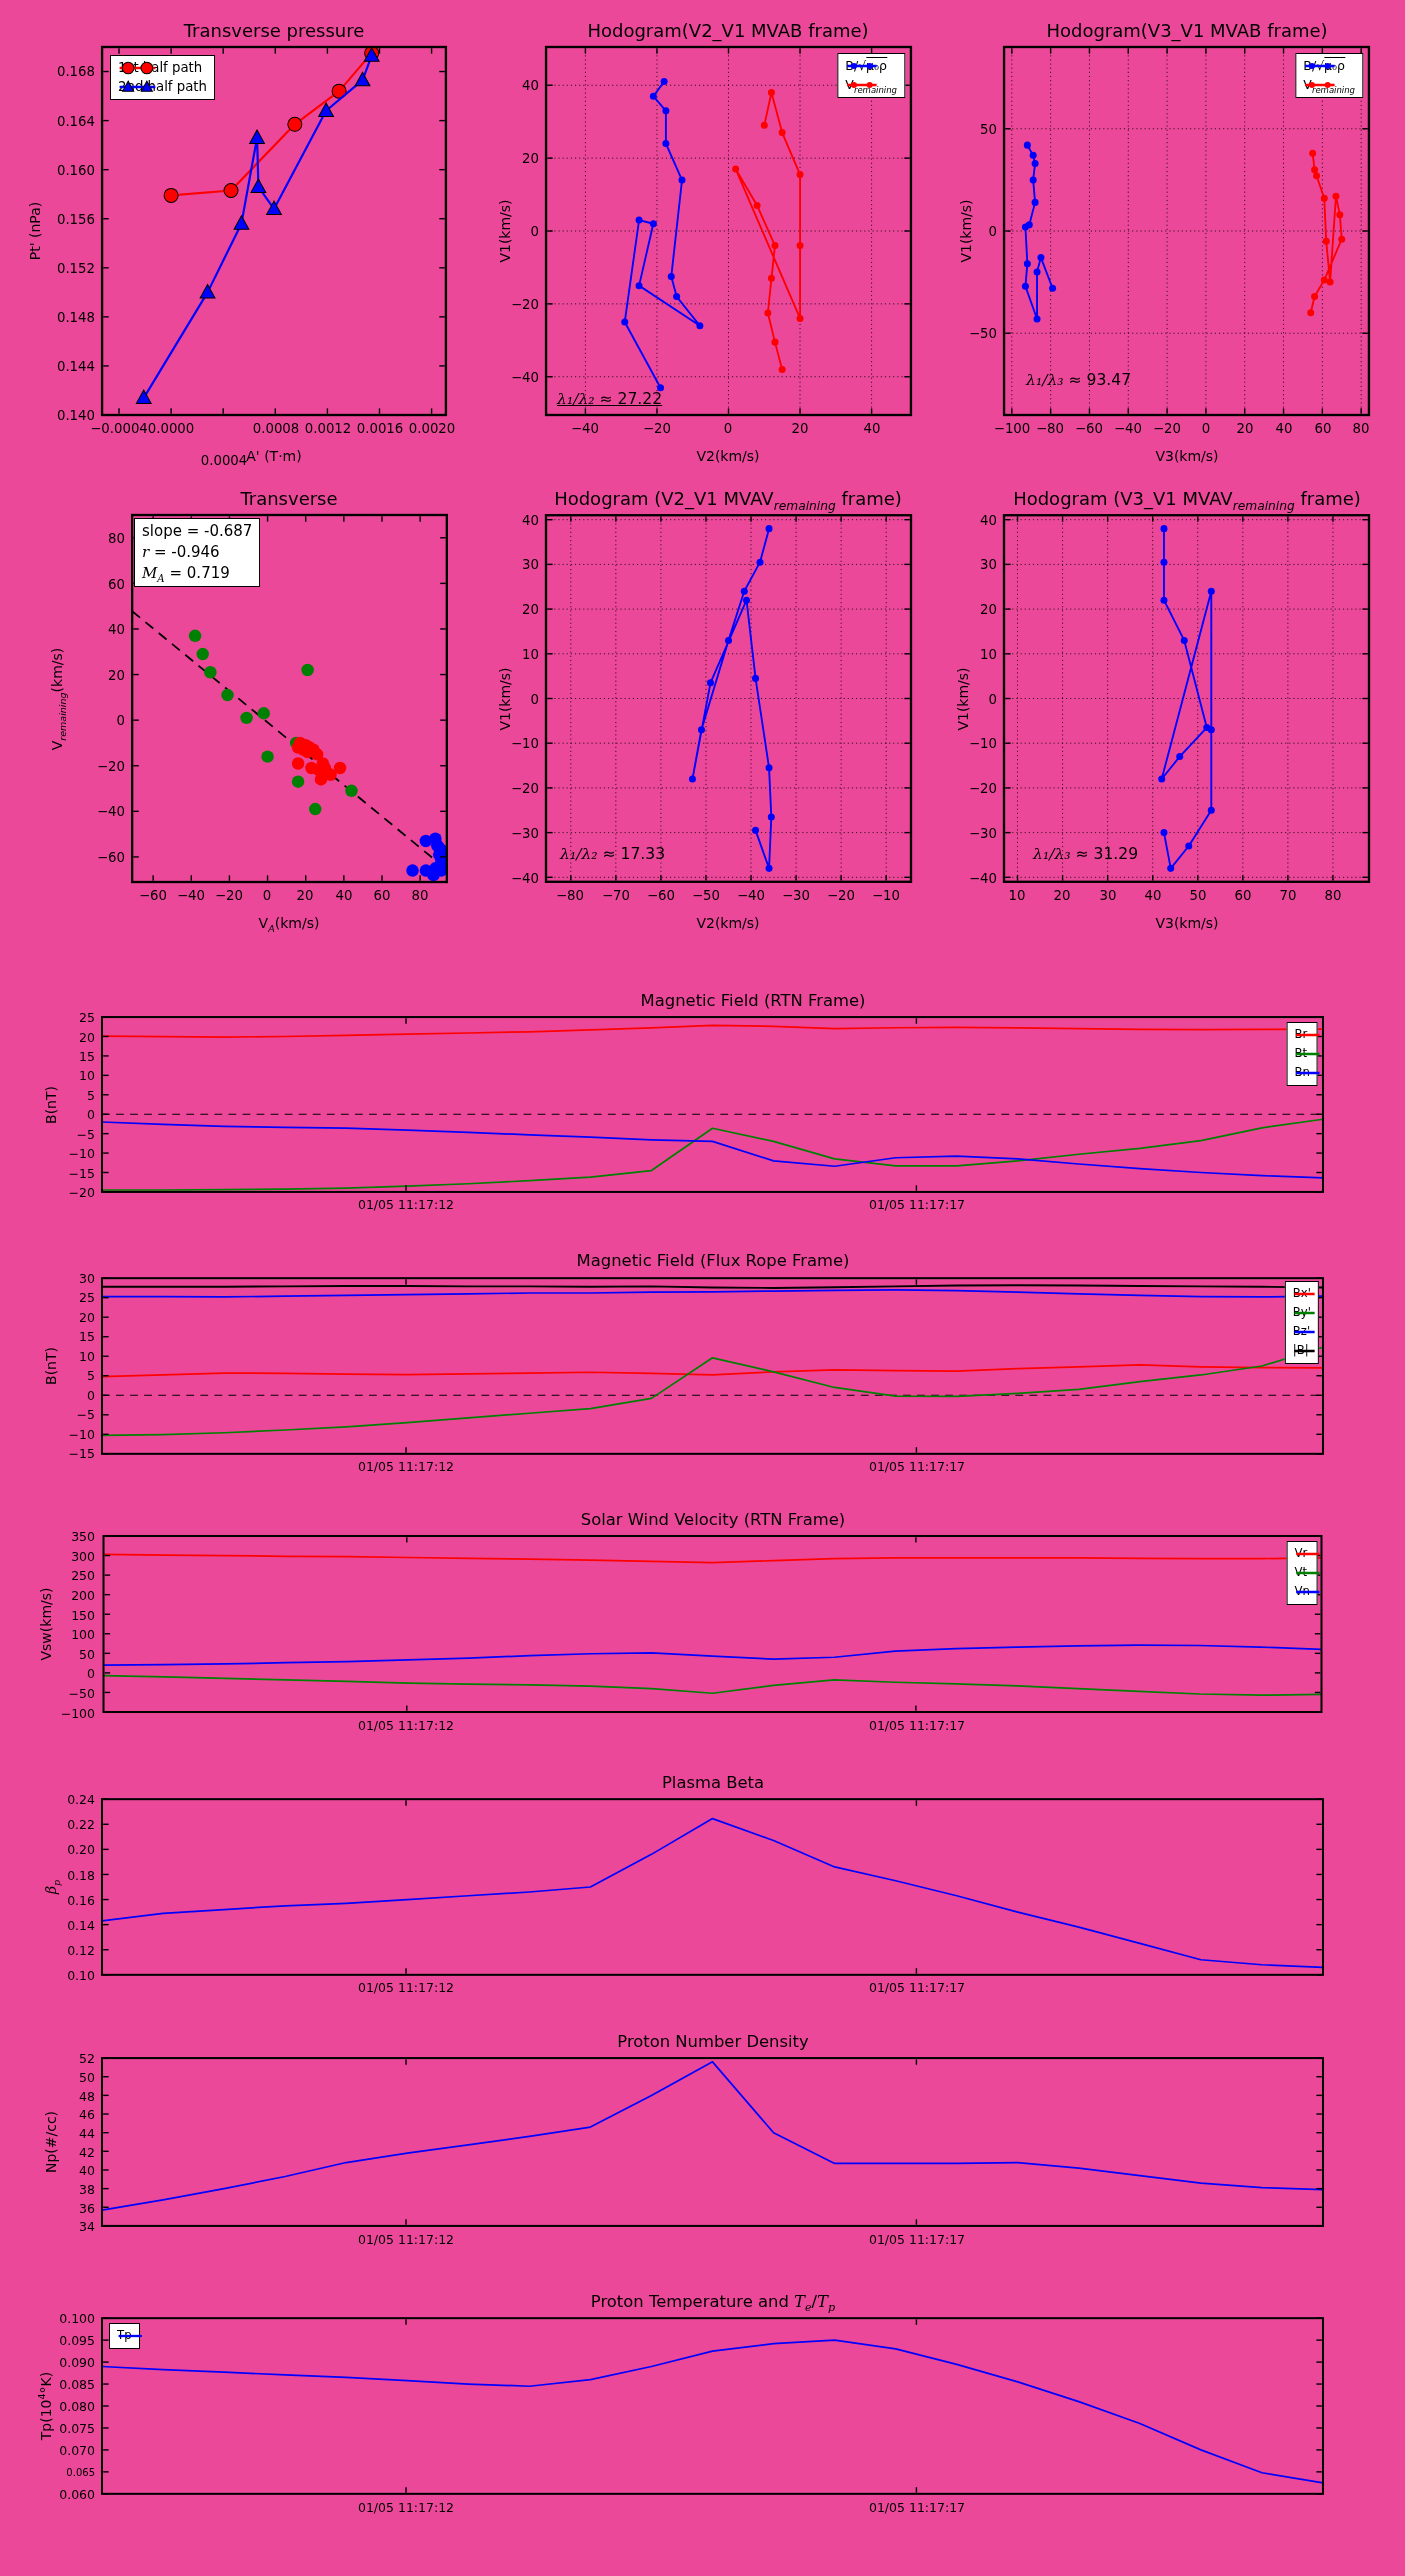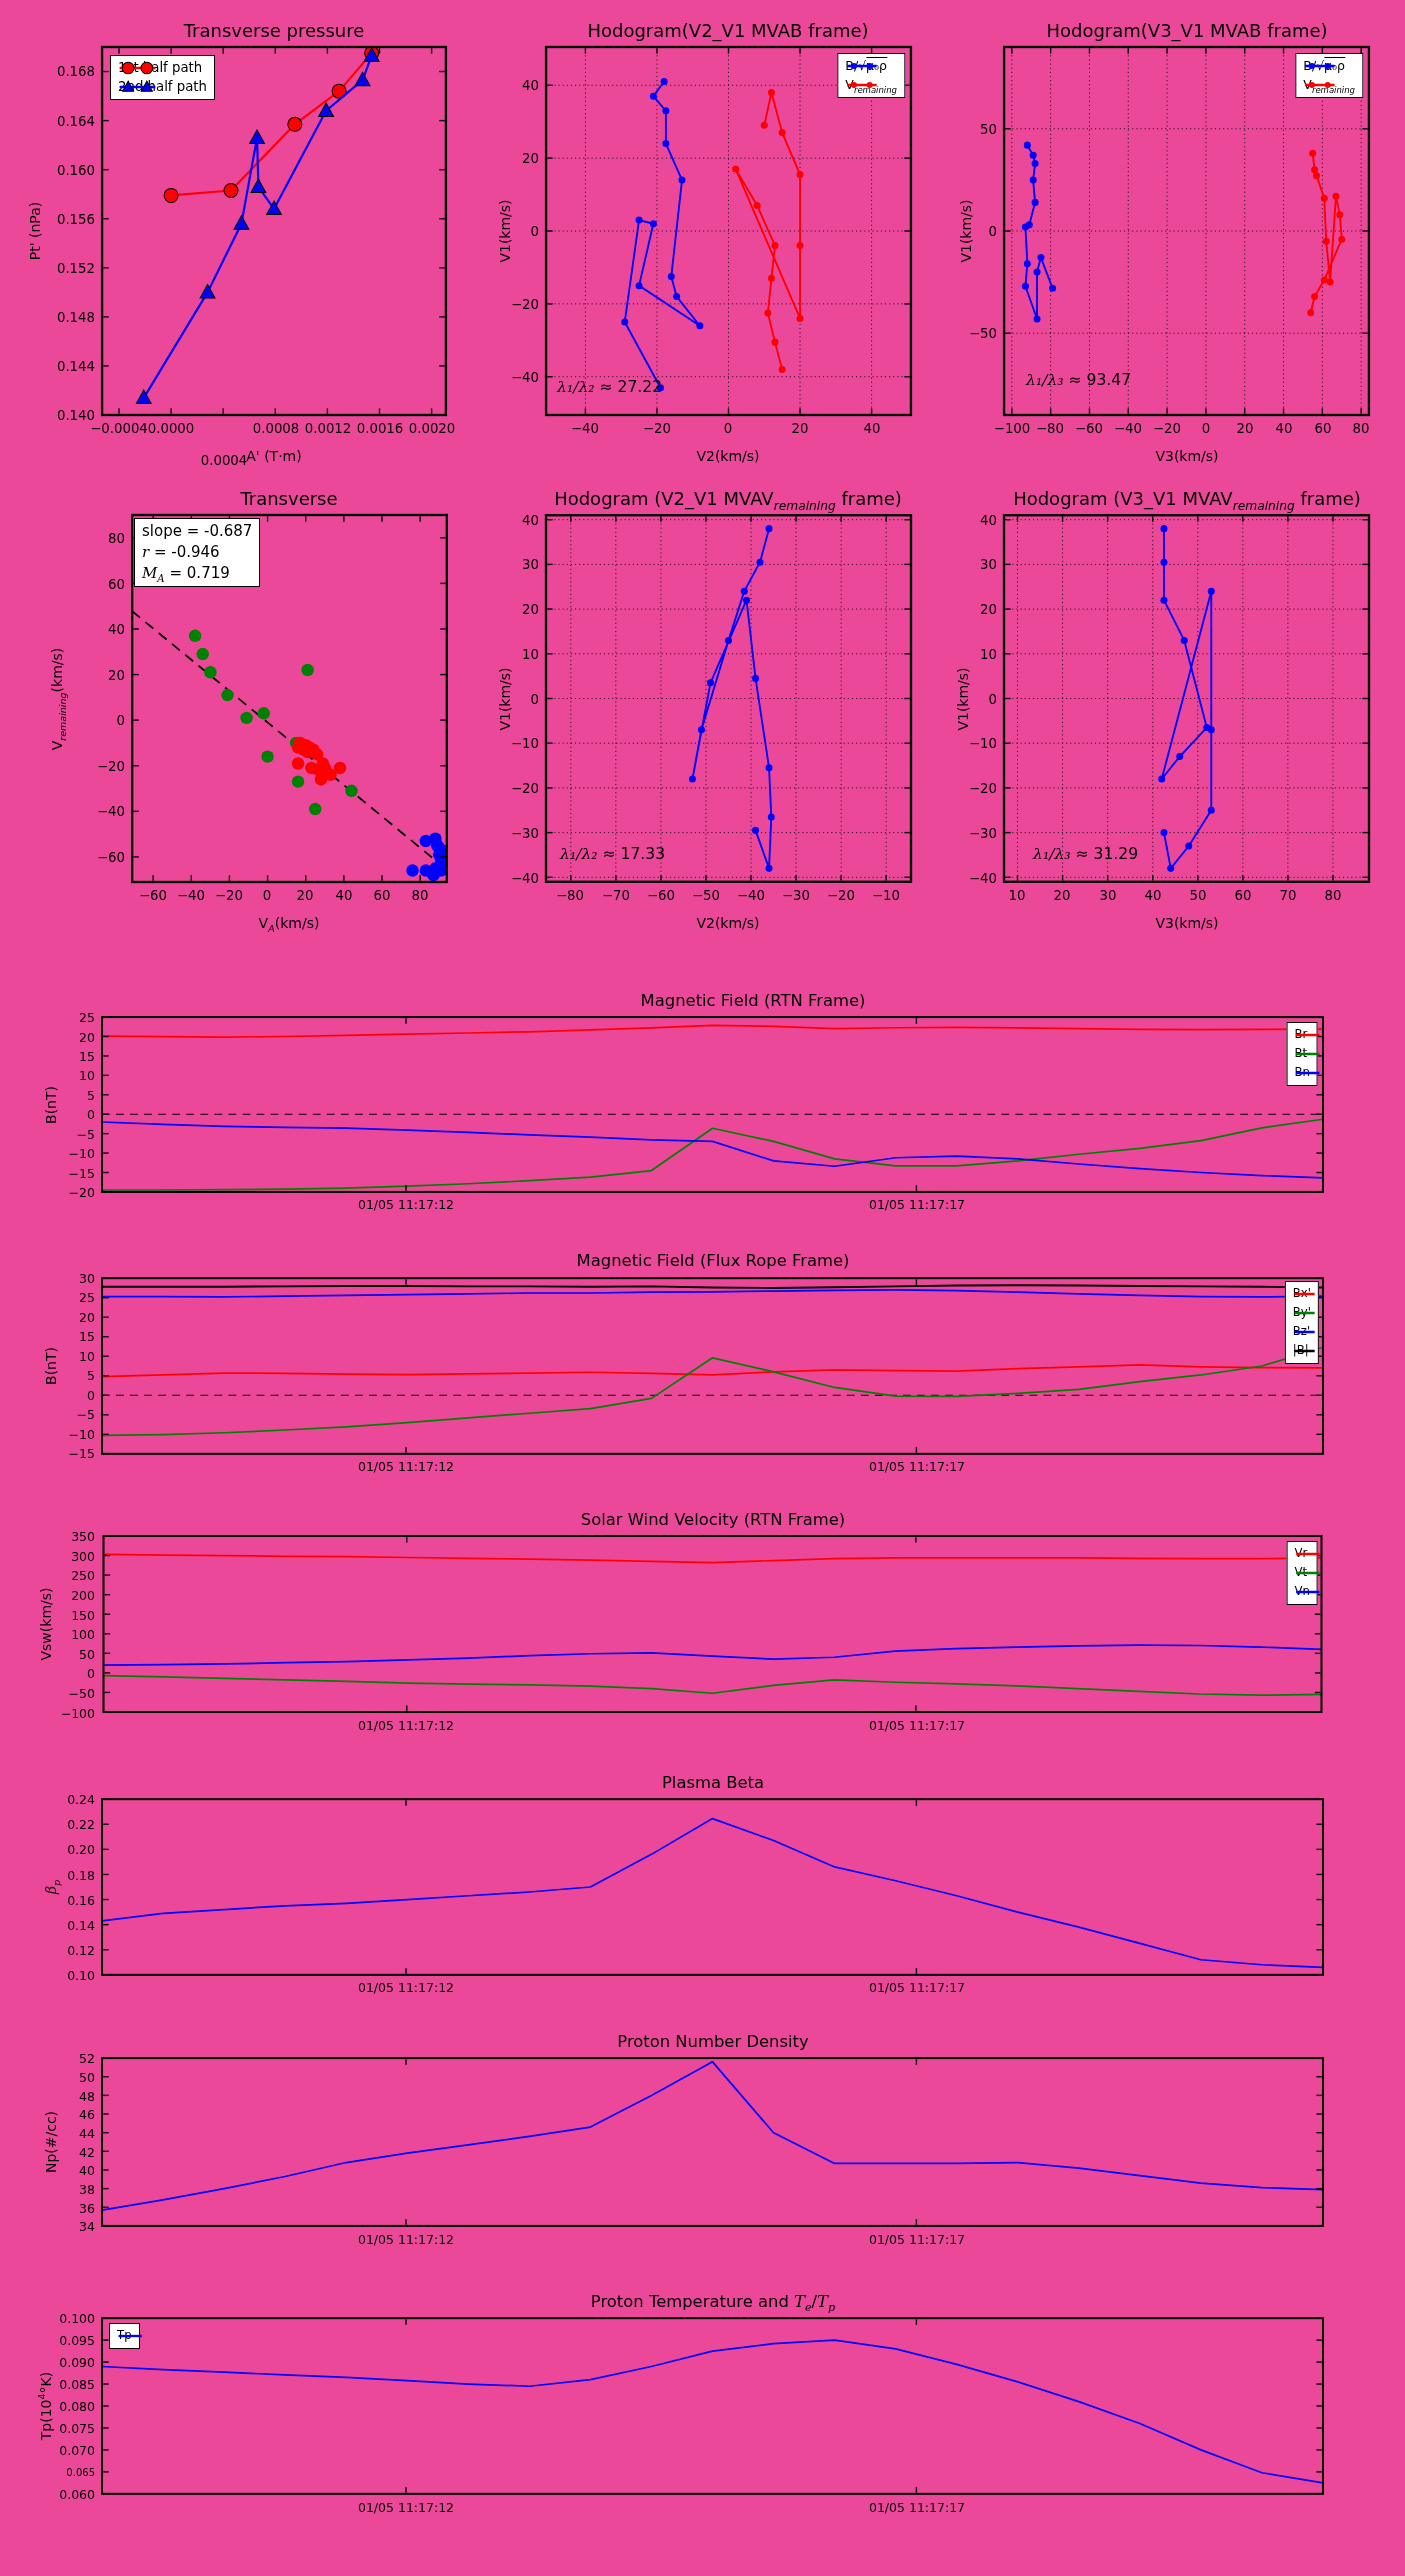--- a/index.html
+++ b/index.html
@@ -225,21 +225,21 @@
       </div>
       <div class="lrow">
         <svg width="33" height="14" viewBox="0 0 42 18">
           <line x1="2" x2="40" y1="9" y2="9" stroke="#ff0000" stroke-width="3" stroke-dasharray="none"></line>
           <circle cx="10.92" cy="9" r="3.8249999999999997" fill="#ff0000" stroke="none" stroke-width="0"></circle>
           <circle cx="31.08" cy="9" r="3.8249999999999997" fill="#ff0000" stroke="none" stroke-width="0"></circle>
         </svg>
         <span class="llab"><span>V</span><sub class="it">remaining</sub></span>
       </div>
     </div>
-    <div class="annot" style="left: 557px; top: 378px;"><span class="math">λ₁/λ₂</span><span> ≈ 27.22</span></div>
+    <div class="annot" style="left: 557px; top: 390px; text-decoration: underline;"><span class="math">λ₁/λ₂</span><span> ≈ 27.22</span></div>
     <div class="chart-title" style="left: 1187px; top: 20px;"><span>Hodogram(V3_V1 MVAB frame)</span></div>
     <svg width="365" height="368" style="left: 1004px; top: 47px; overflow: visible;" viewBox="0 0 468 472">
       <defs>
         <clipPath id="cp-hodogram-v3v1-mvab">
           <rect x="-1" y="-1" width="470" height="474"></rect>
         </clipPath>
       </defs>
       <line x1="9.957446808510639" x2="9.957446808510639" y1="0" y2="472" class="grid"></line>
       <line x1="59.744680851063826" x2="59.744680851063826" y1="0" y2="472" class="grid"></line>
       <line x1="109.53191489361703" x2="109.53191489361703" y1="0" y2="472" class="grid"></line>

